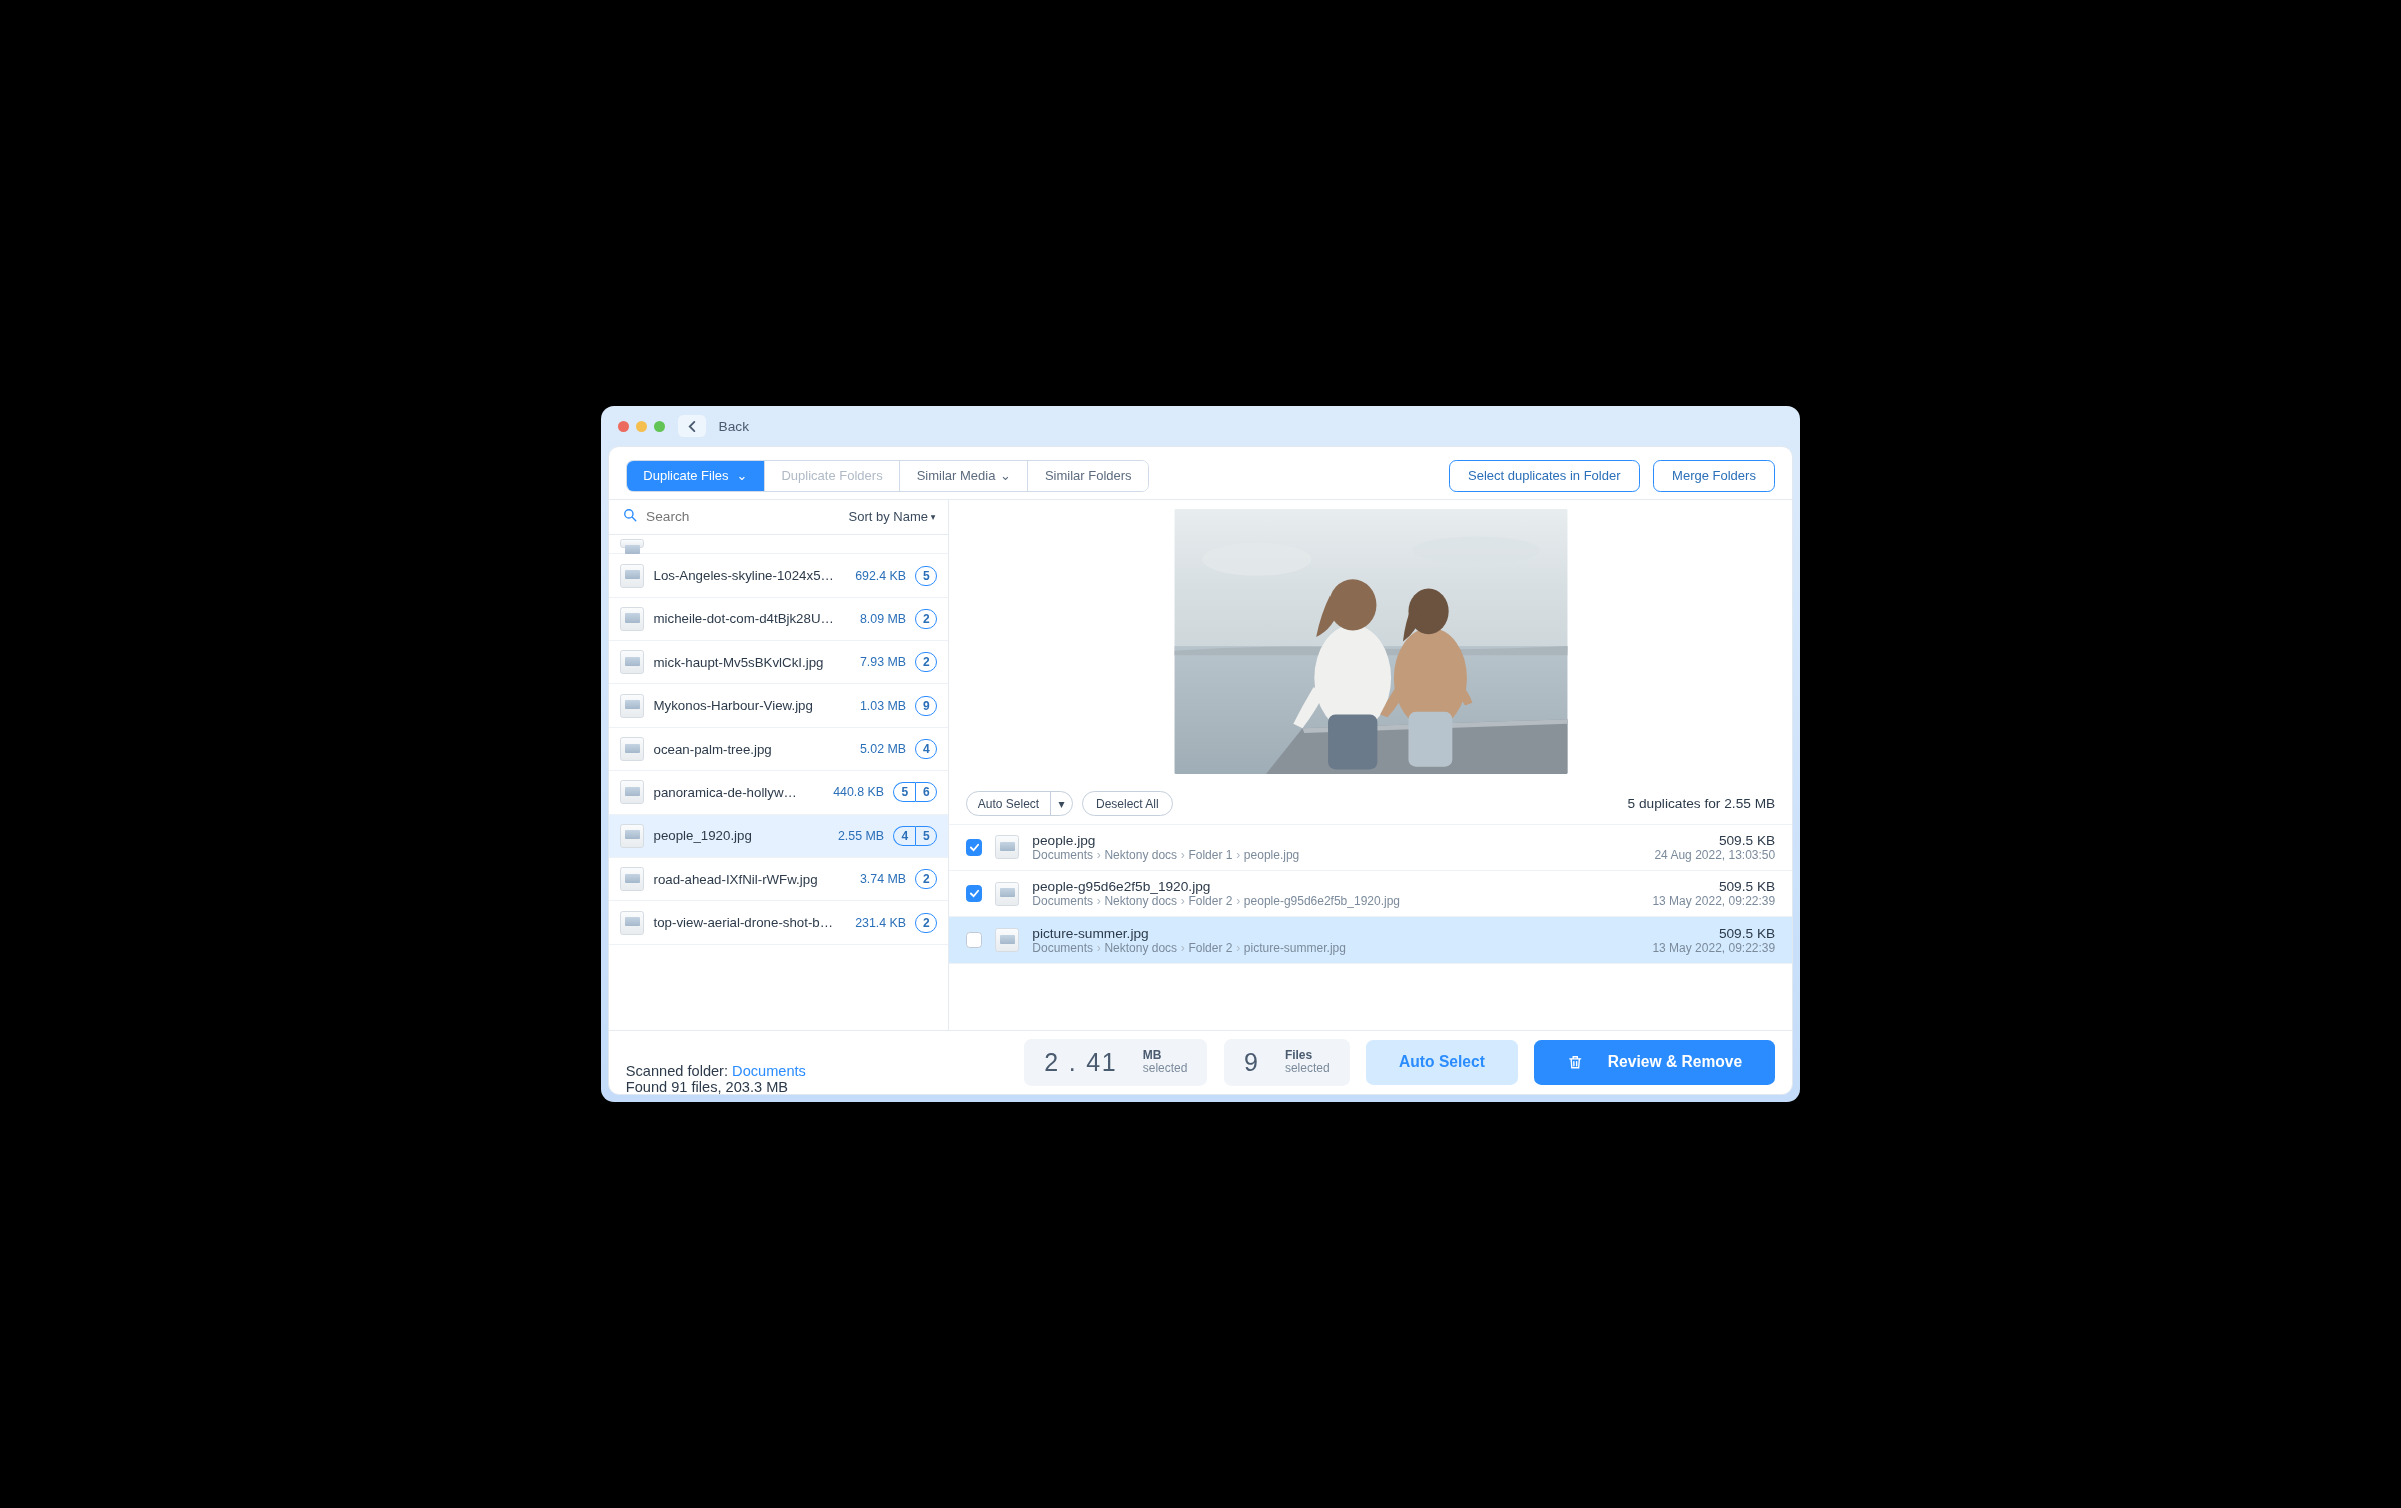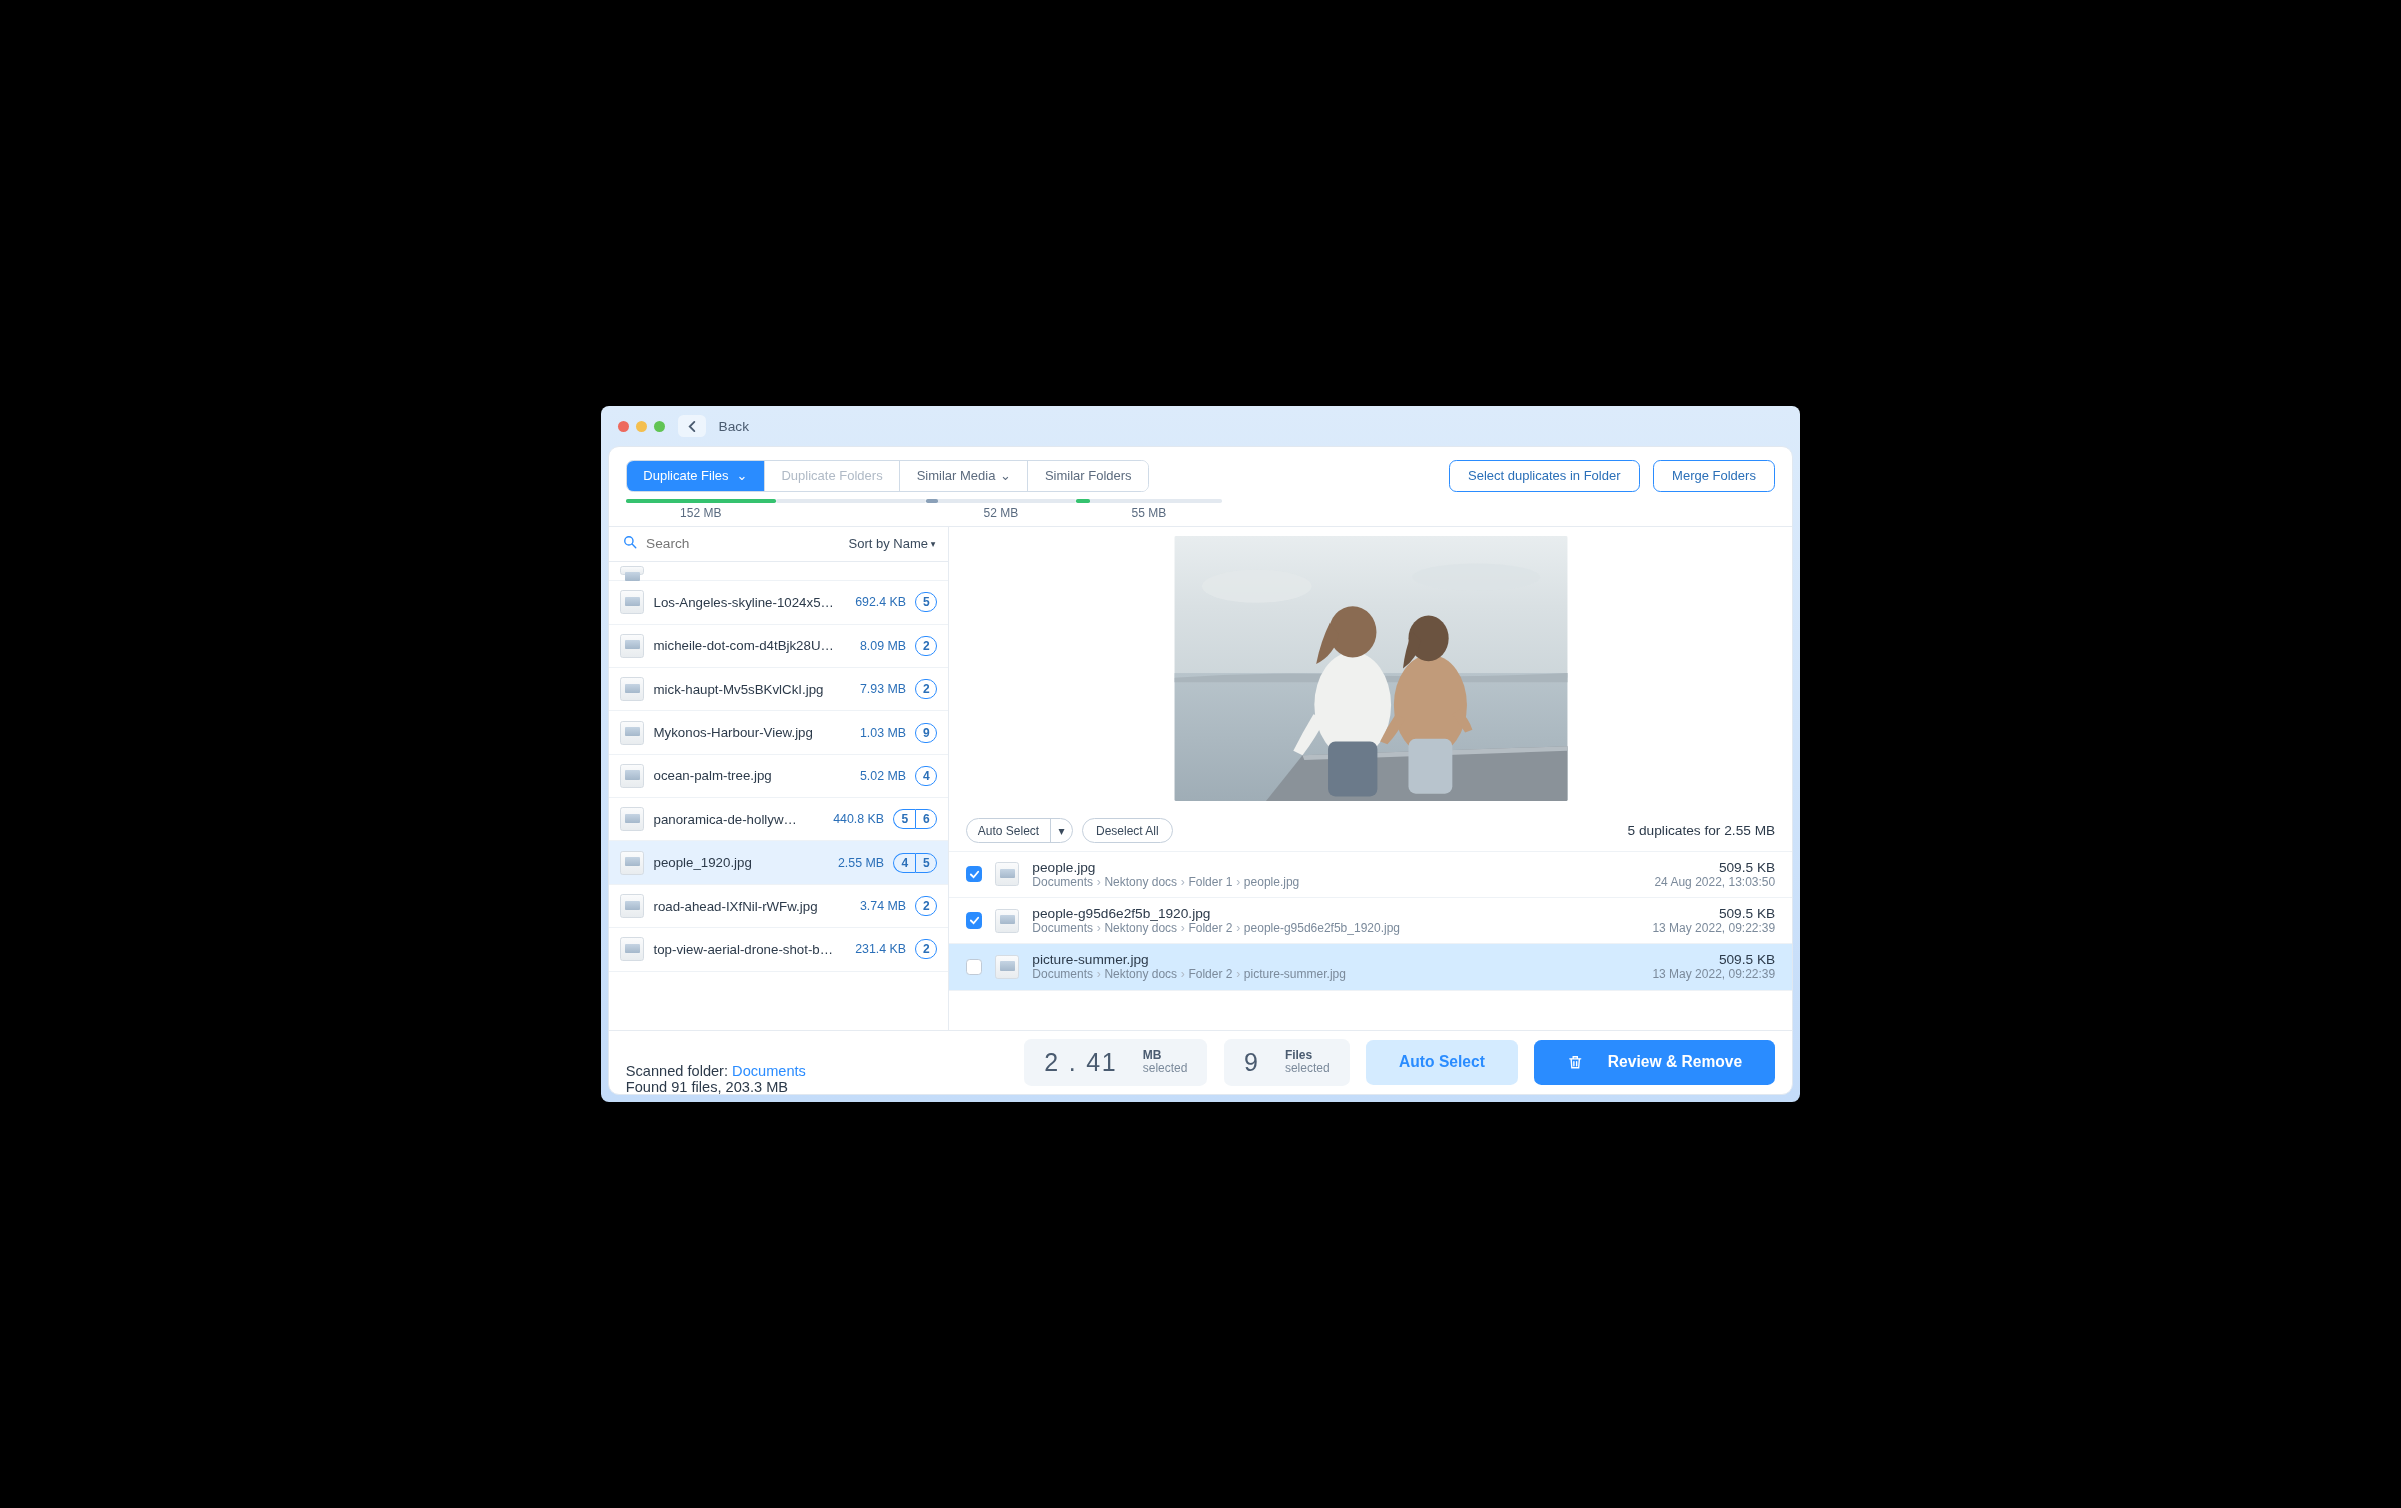--- a/index.html
+++ b/index.html
@@ -1,17 +1,17 @@
 <!DOCTYPE html>
 <html style="font-size:14.6px"><head>
 <meta charset="utf-8">
 <style>
 * { margin: 0; padding: 0; box-sizing: border-box; font-family: -apple-system, BlinkMacSystemFont, "Segoe UI", sans-serif; }
 body { background: #000; display: flex; align-items: center; justify-content: center; min-height: 100vh; padding: 37px; }
-.window { width: 1199px; height: 696px; background: linear-gradient(180deg, #dcebfb 0%, #c4dcf9 100%); border-radius: 8px; box-shadow: 0 23px 55px rgba(0,0,0,0.5); overflow: hidden; display: flex; flex-direction: column; }
+.window { width: 1199px; height: 696px; background: linear-gradient(180deg, #dcebfb 0%, #c4dcf9 100%); border-radius: 13px; box-shadow: 0 23px 55px rgba(0,0,0,0.5); overflow: hidden; display: flex; flex-direction: column; }
 .titlebar { height: 40px; display: flex; align-items: center; padding: 0 16.5px; gap: 13px; }
 .traffic { display: flex; gap: 7.3px; }
 .traffic span { width: 11px; height: 11px; border-radius: 50%; }
 .traffic .r { background: #ed6a5e; }
 .traffic .y { background: #f4bf4f; }
 .traffic .g { background: #61c454; }
 .back-btn { background: rgba(255,255,255,0.5); border: none; width: 27.5px; height: 22px; border-radius: 5.5px; display:flex; align-items:center; justify-content:center; cursor:pointer; }
 .back-lbl { color: #4a5b70; font-size: 13.7px; }
 .title-center { flex: 1; text-align: center; color: #3a4a5c; font-size: 14.6px; font-weight: 500; padding-right: 110px; }
 .content { flex: 1; background: #fff; border-radius: 11px; margin: 0 7.3px 7.3px 7.3px; display: flex; flex-direction: column; overflow: hidden; border: 0.9px solid #e1e8f0; }
@@ -115,44 +115,20 @@
           </div>
         <div class="seg">
             <span>Similar Folders</span>
           </div>
       </div>
       <div class="spacer"></div>
       <button class="pill-btn">Select duplicates in Folder</button>
       <button class="pill-btn">Merge Folders</button>
     </div>
 
-    <div class="bars-row">
-      <div class="bar-col" style="width:150px">
-          <div class="bartrack">
-            <div class="barfill" style="width:100%;background:#35c26f"></div>
-          </div>
-          <span class="barlbl">152 MB</span>
-        </div>
-      <div class="bar-col" style="width:150px">
-          <div class="bartrack"></div>
-          <span class="barlbl" style="visibility:hidden">.</span>
-        </div>
-      <div class="bar-col" style="width:150px">
-          <div class="bartrack">
-            <div class="barfill" style="width:8%;background:#8aa0b8"></div>
-          </div>
-          <span class="barlbl">52 MB</span>
-        </div>
-      <div class="bar-col" style="width:146px">
-          <div class="bartrack">
-            <div class="barfill" style="width:10%;background:#35c26f"></div>
-          </div>
-          <span class="barlbl">55 MB</span>
-        </div>
-    </div>
 
     <div class="main-split">
       <div class="left-pane">
         <div class="search-row">
           <span class="search-icon"><svg viewBox="0 0 24 24">
                 <circle cx="10" cy="10" r="6" stroke="#2a8cff" stroke-width="2" fill="none"></circle>
                 <line x1="15" y1="15" x2="20" y2="20" stroke="#2a8cff" stroke-width="2" stroke-linecap="round"></line>
               </svg></span>
           <input class="search-input" placeholder="Search" style="">
           <div class="sort-lbl">

